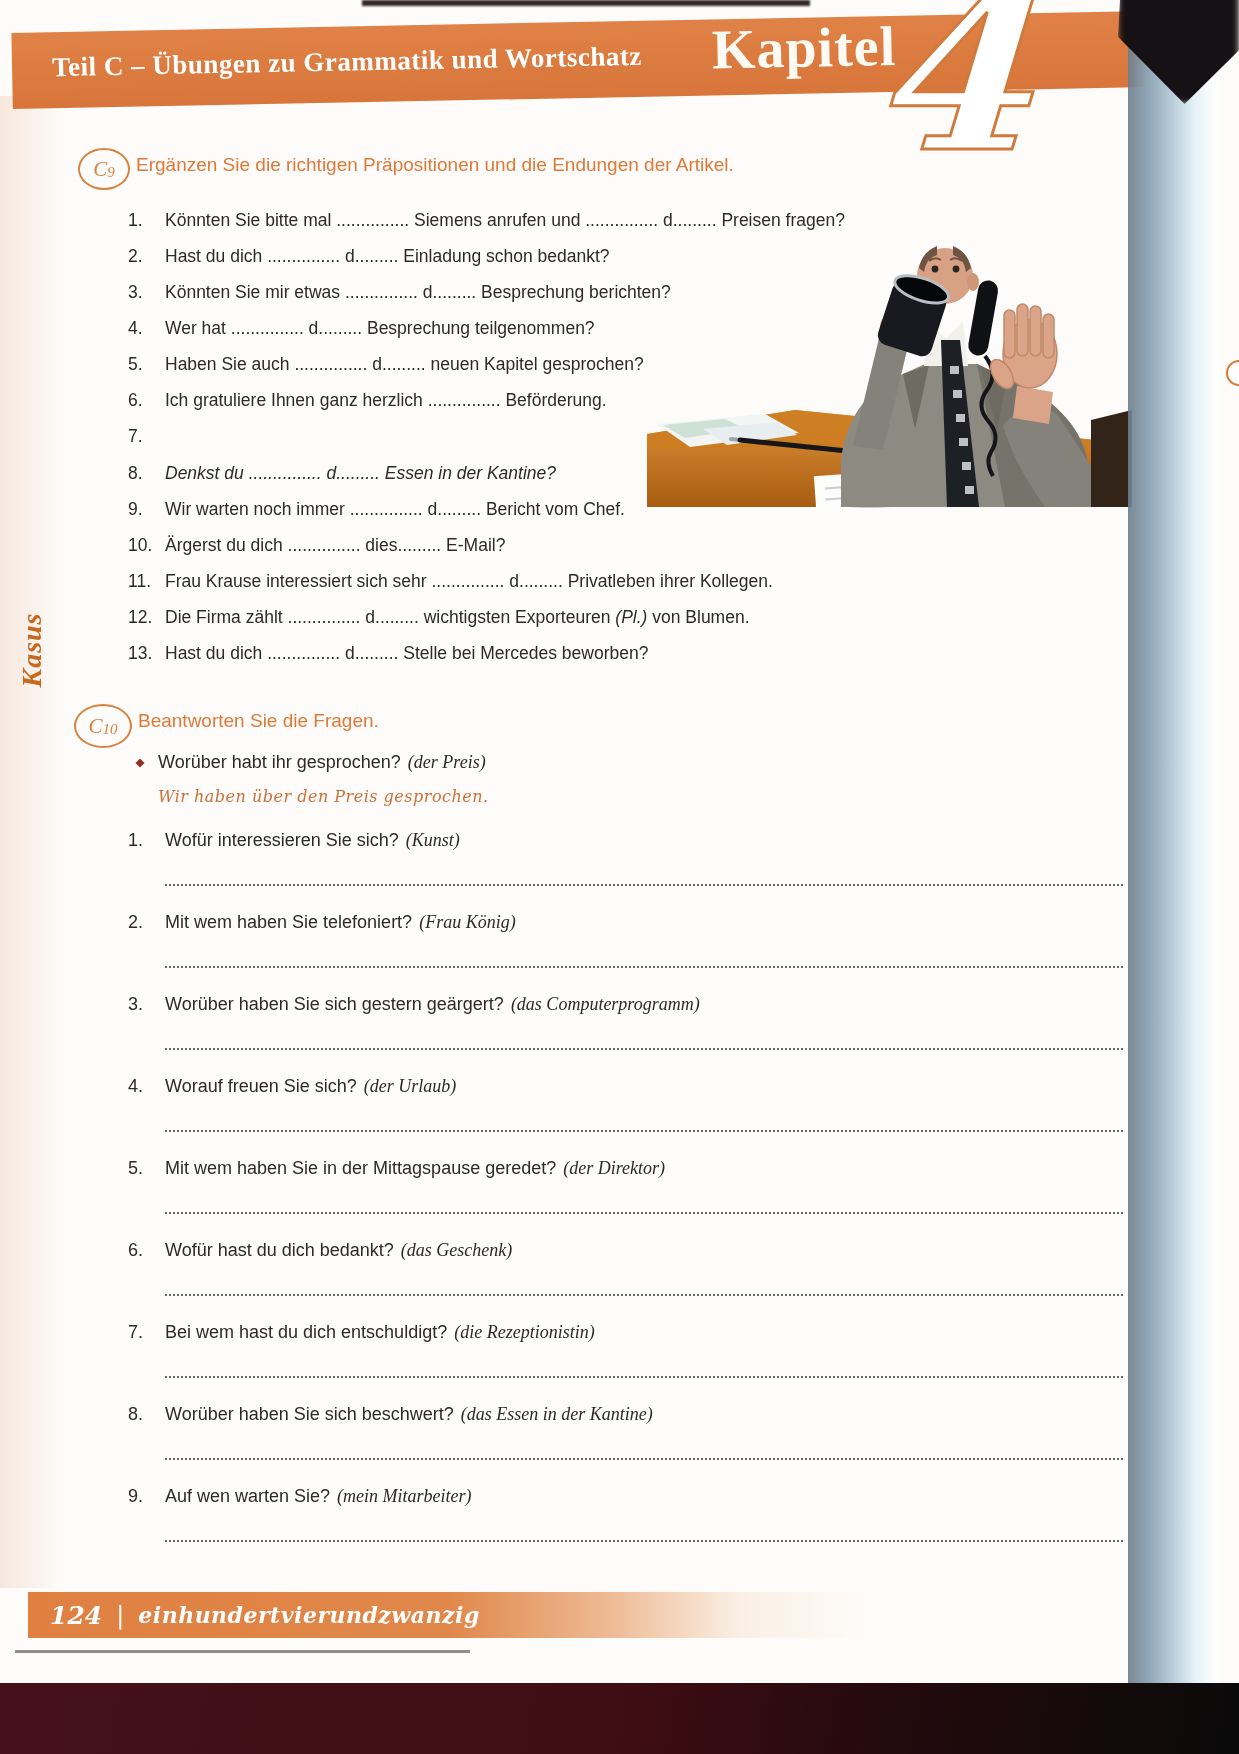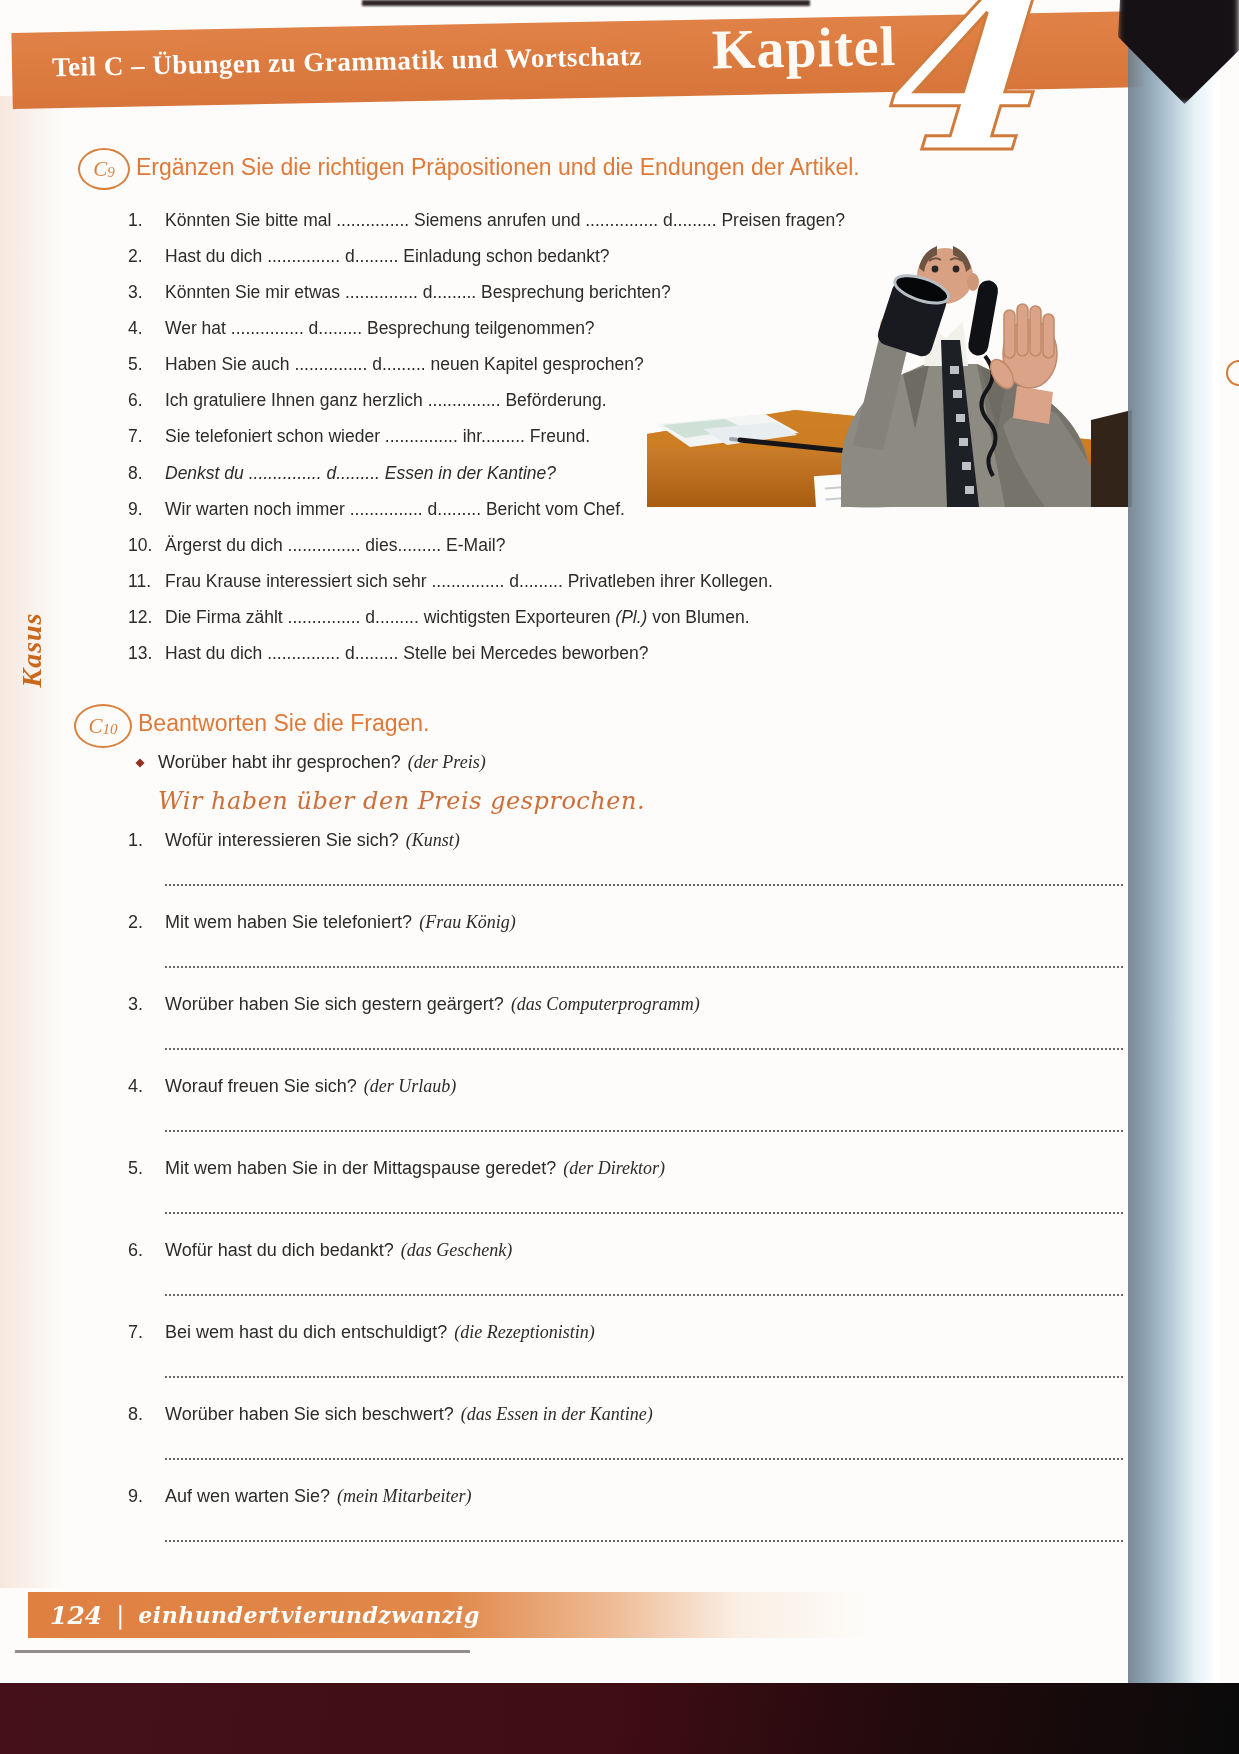--- a/index.html
+++ b/index.html
@@ -18,36 +18,36 @@
         font-size:225px;line-height:1;color:#ffffff;-webkit-text-stroke:3px #d07a3c;transform:skewX(-6deg);z-index:4;}
   
   .kasus{position:absolute;left:-20px;top:630px;width:112px;height:40px;transform:rotate(-90deg);
         font-family:"Liberation Serif",serif;font-style:italic;font-weight:bold;font-size:28px;color:#c9671d;
         text-align:center;letter-spacing:1px;}
   
   .badge{position:absolute;display:flex;align-items:center;justify-content:center;border:2.5px solid #d9813f;
         border-radius:50%;color:#d9813f;font-family:"Liberation Serif",serif;font-style:italic;}
   .badge .bl{font-size:21px;}
   .badge .bn{font-size:15px;margin-top:6px;}
-  .sec-title{position:absolute;font-size:23px;color:#e07938;}
+  .sec-title{position:absolute;font-size:19px;color:#e07938;}
   
   .c9-items{position:absolute;left:128px;top:202px;width:940px;}
   .c9-item{display:flex;height:36.15px;align-items:center;font-size:17.5px;}
   .c9-item .num{width:37px;flex:none;}
   .c9-item .txt{white-space:nowrap;}
   .it,.it-row .txt{font-style:italic;}
   
   .photo{position:absolute;left:645px;top:224px;width:490px;height:284px;z-index:1;}
   
   .example{position:absolute;left:128px;top:752px;font-size:18px;text-align:center;}
   .ex-row{display:flex;align-items:center;}
   .diamond{width:8px;height:8px;background:#93301f;transform:rotate(45deg) scale(.8);margin:0 14px 0 8px;flex:none;}
   .ex-q{white-space:nowrap;}
   .hint{font-style:italic;margin-left:7px;font-family:Liberation Serif, serif;}
-  .answer{margin:14px 0 0 30px;font-family:"DejaVu Serif",serif;font-style:italic;font-size:24px;color:#cd6f38;
+  .answer{margin:14px 0 0 30px;font-family:"DejaVu Serif",serif;font-style:italic;font-size:16px;color:#cd6f38;
         letter-spacing:.5px;}
   .q-wrap{position:absolute;left:128px;top:0;width:1000px;}
   .q-block{position:absolute;left:0;width:1000px;}
   .q-row{display:flex;font-size:18px;}
   .q-row .num{width:37px;flex:none;}
   .answer-line{position:absolute;left:37px;top:54px;width:958px;border-bottom:2.5px dotted #4f4f4f;opacity:.85;}
   
   .footer{position:absolute;left:28px;top:1592px;width:935px;height:46px;
         background:linear-gradient(90deg,#df8041 0%,#e0884a 45%,rgba(230,150,92,.65) 62%,rgba(242,205,170,.28) 76%,rgba(255,255,255,0) 90%);
         display:flex;align-items:center;color:#ffffff;font-family:"DejaVu Serif",serif;font-style:italic;font-weight:bold;}
@@ -106,21 +106,20 @@
       <div class="c9-item">
         <span class="num">5.</span>
         <span class="txt"><span>Haben Sie auch ............... d......... neuen Kapitel gesprochen?</span></span>
       </div>
       <div class="c9-item">
         <span class="num">6.</span>
         <span class="txt"><span>Ich gratuliere Ihnen ganz herzlich ............... Beförderung.</span></span>
       </div>
       <div class="c9-item">
         <span class="num">7.</span>
-        <span class="txt"><span>Sie telefoniert schon wieder ............... ihr......... Freund.</span></span>
       </div>
       <div class="c9-item it-row">
         <span class="num">8.</span>
         <span class="txt"><span>Denkst du ............... d......... Essen in der Kantine?</span></span>
       </div>
       <div class="c9-item">
         <span class="num">9.</span>
         <span class="txt"><span>Wir warten noch immer ............... d......... Bericht vom Chef.</span></span>
       </div>
       <div class="c9-item">

